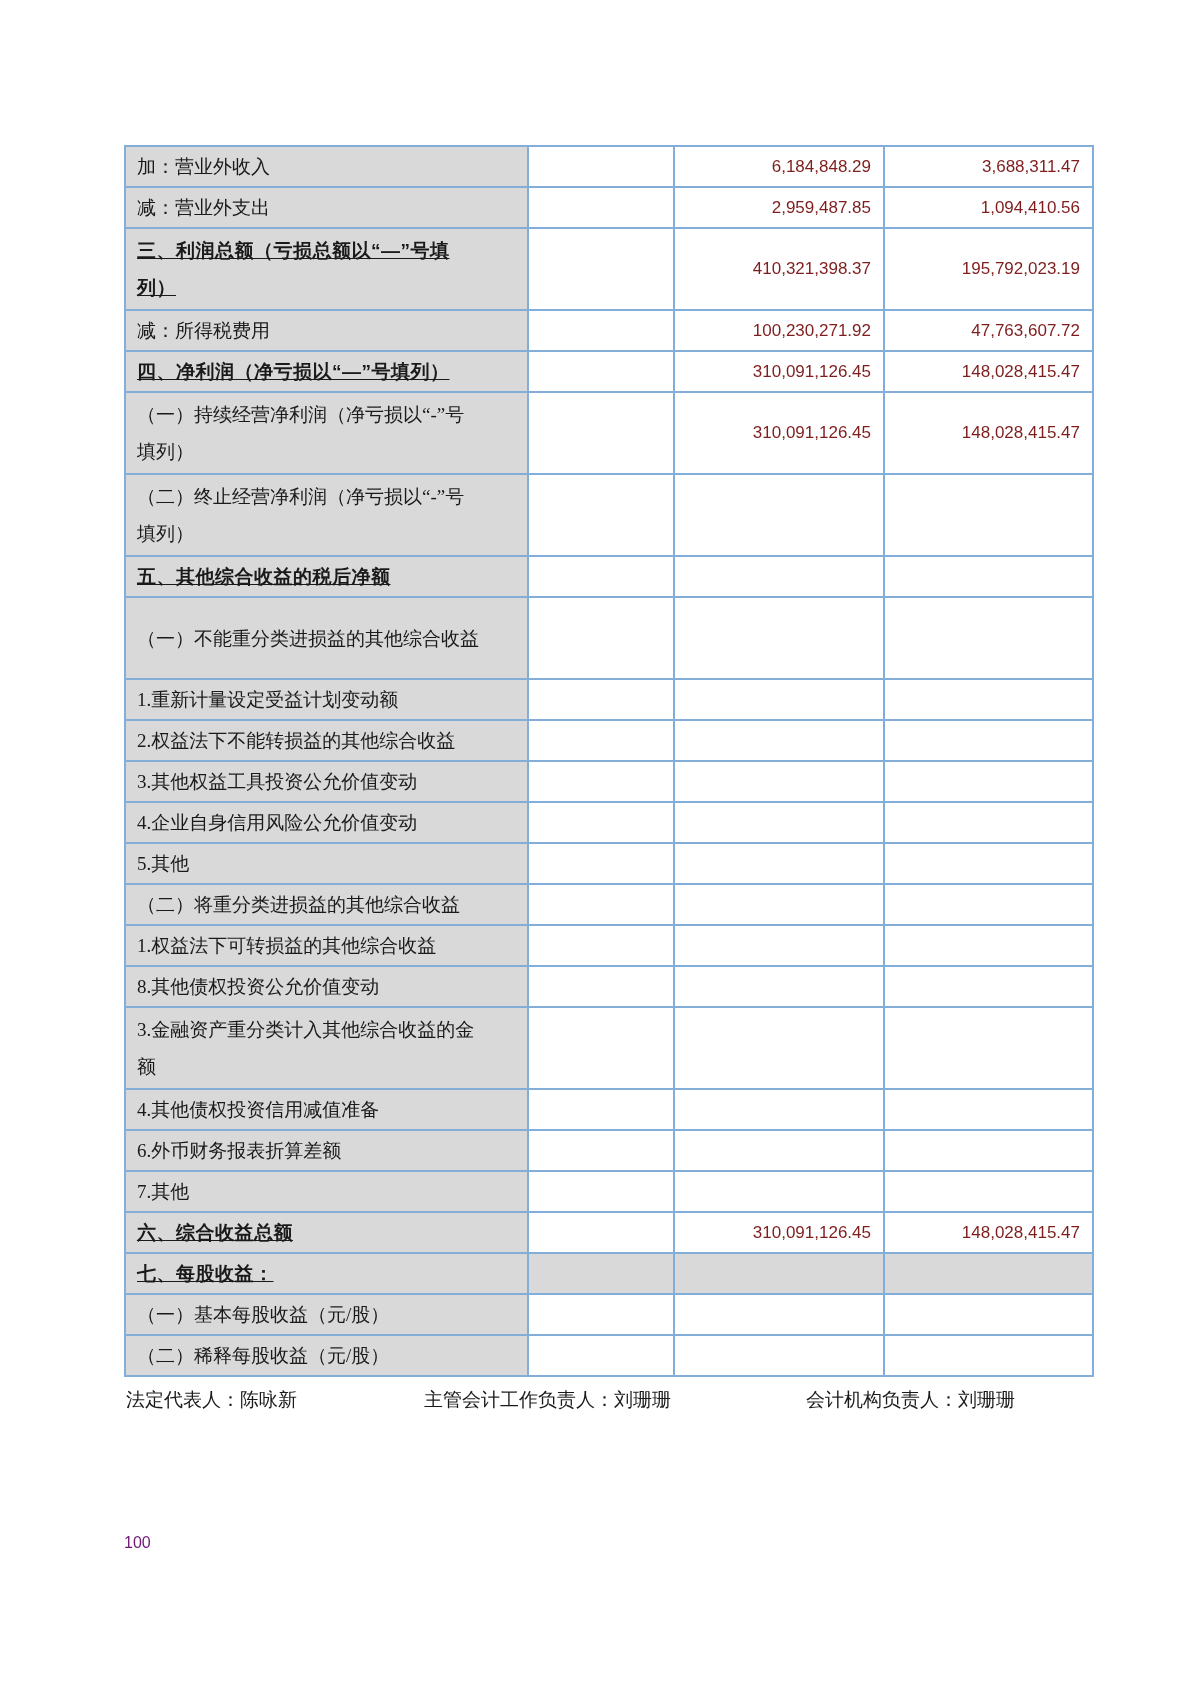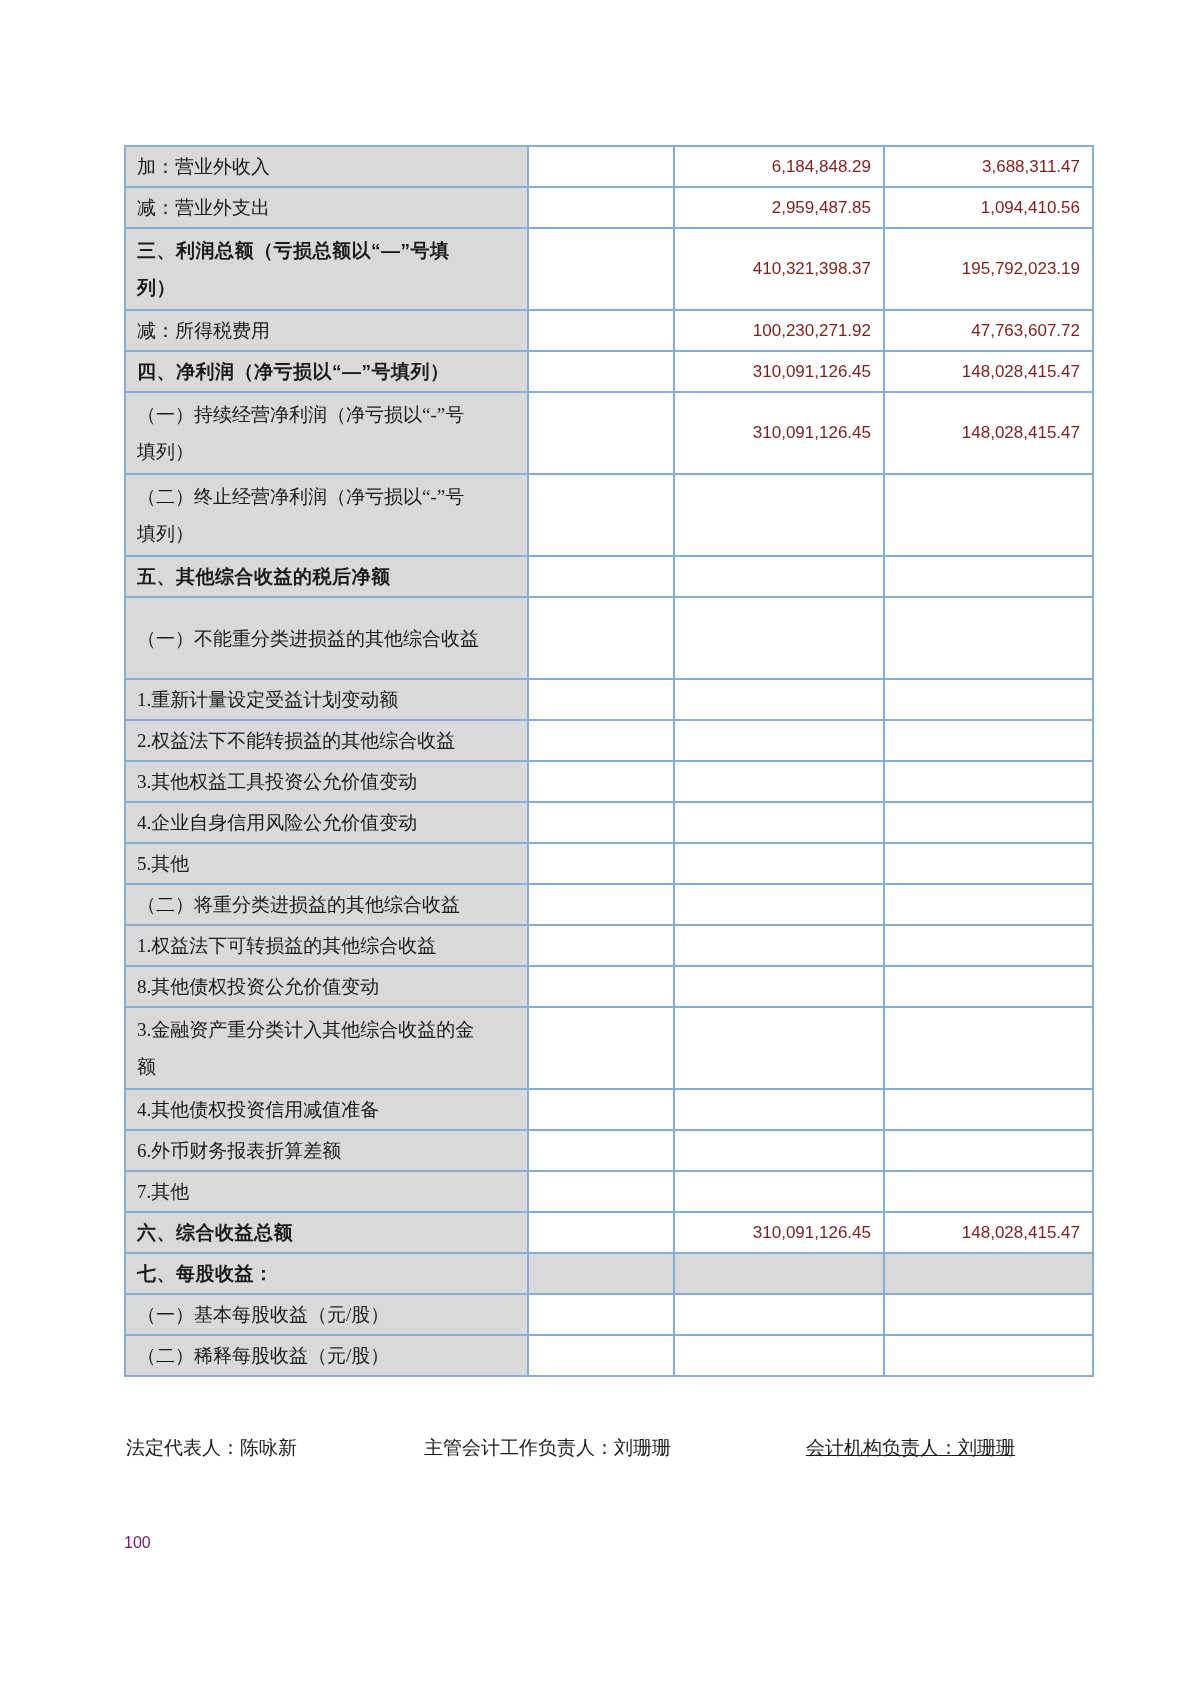--- a/index.html
+++ b/index.html
@@ -44,34 +44,35 @@
     font-family:"Liberation Sans", sans-serif;
     font-size:17px;
     text-align:right;
     padding-right:12px;
     color:#7f1d1d;
   }
   tr.bold td.label {
     font-family:"Liberation Sans", sans-serif;
     font-weight:700;
     letter-spacing:0.5px;
+    text-decoration:underline;
   }
   tr.gray-row td { background:#D9D9D9; }
 
   .footer {
     position:absolute;
-    left:0; top:1432px;
+    left:0; top:1384px;
     width:1200px; height:32px;
     font-size:19px;
     line-height:32px;
   }
   .footer span { position:absolute; white-space:nowrap; }
   .footer .sig-1 { left:126px; }
   .footer .sig-2 { left:424px; }
-  .footer .sig-3 { left:806px;text-decoration:underline; }
+  .footer .sig-3 { left:806px; }
 
   .pageno {
     position:absolute;
     left:124px; top:1534px;
     width:968px;
     font-family:"Liberation Sans", sans-serif;
     font-size:16px;
     color:#701a75;
   }
 </style>

